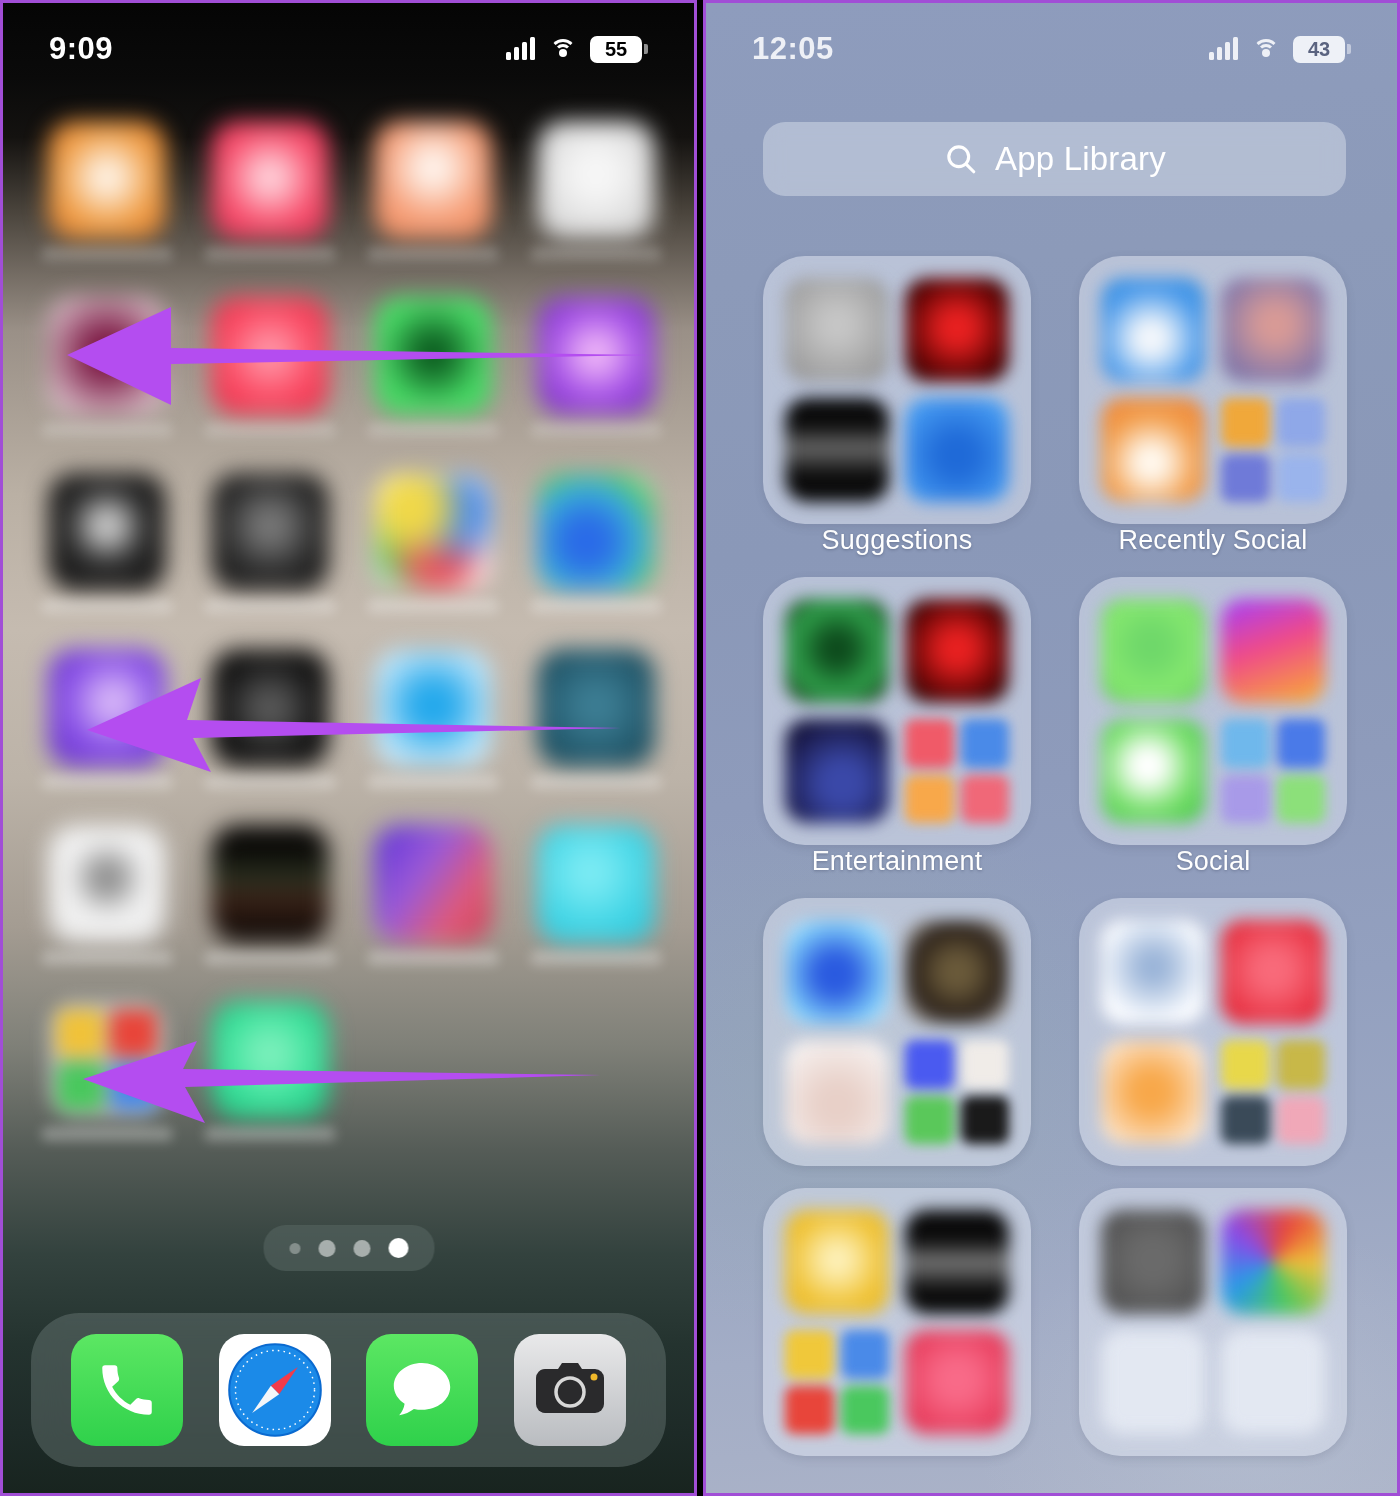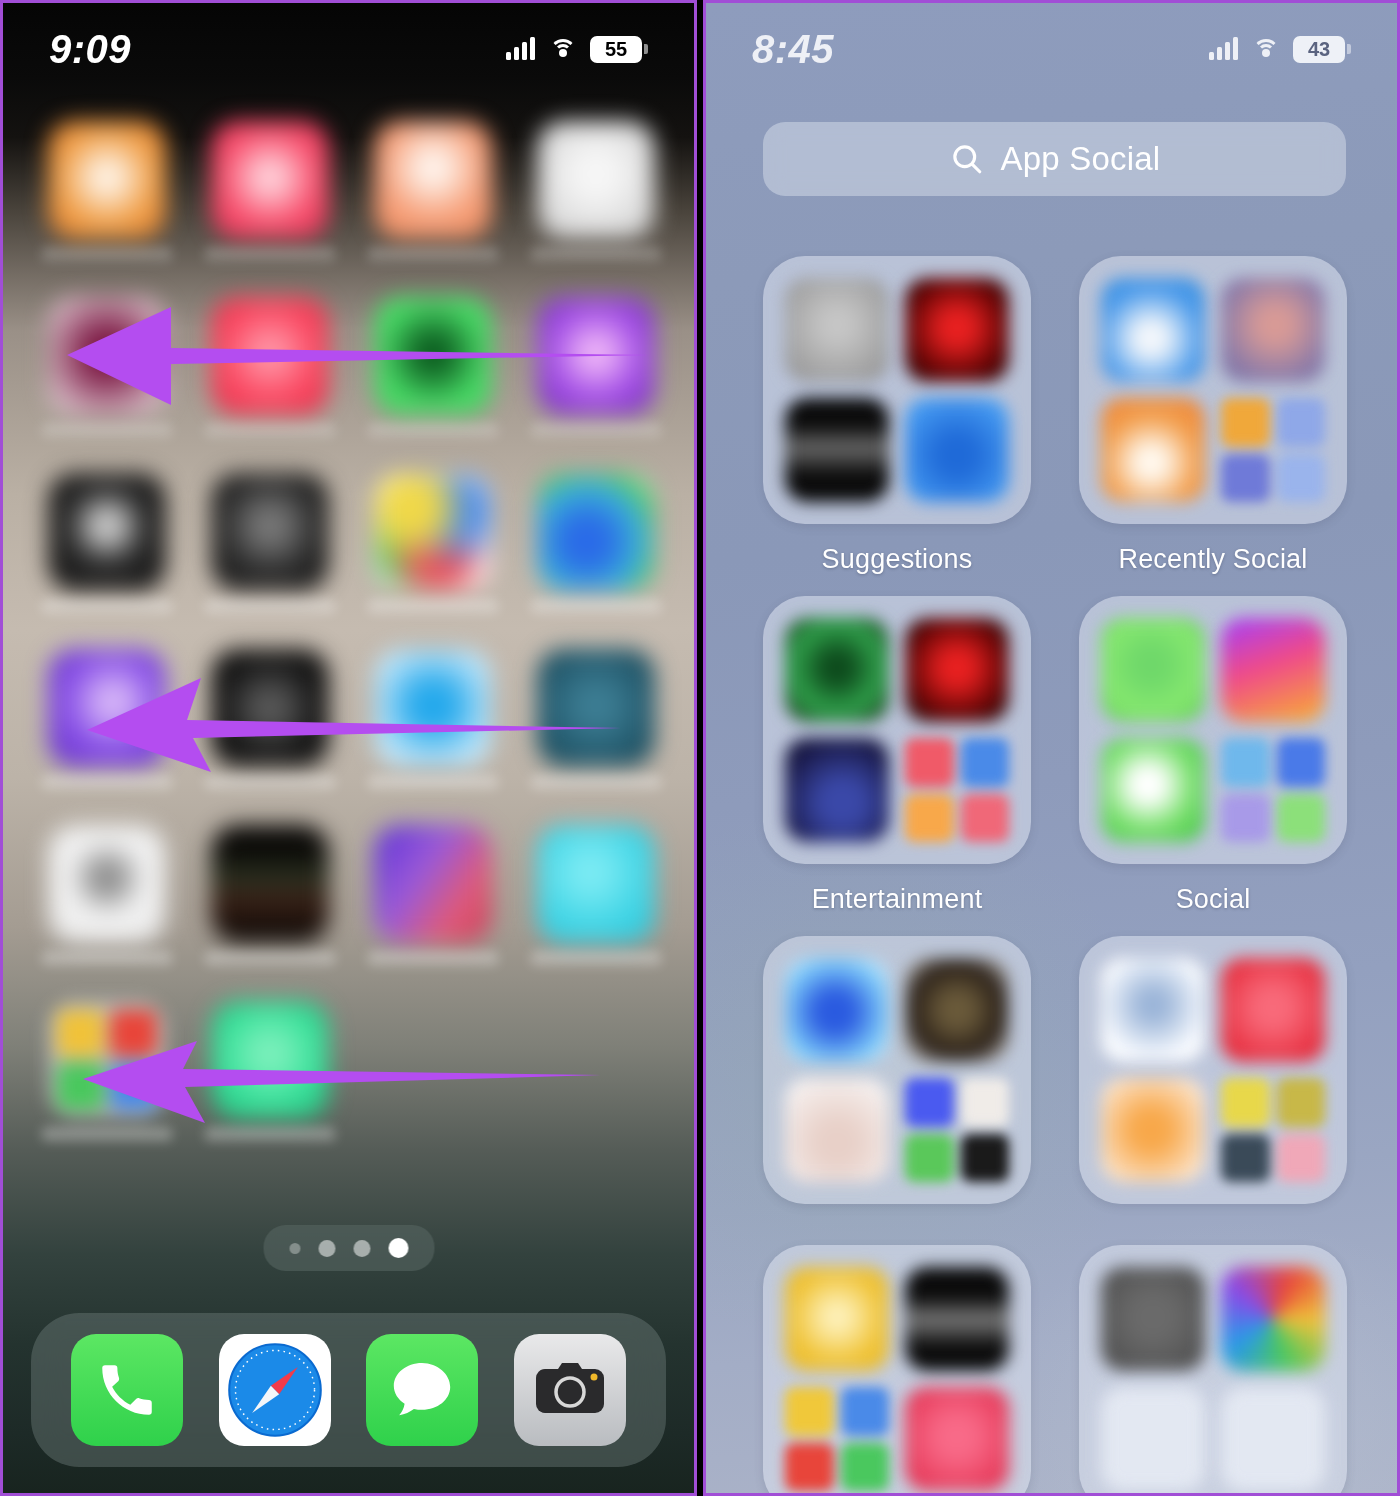--- a/index.html
+++ b/index.html
@@ -48,21 +48,21 @@
       radial-gradient(ellipse 70% 30% at 22% 72%, rgba(150,175,170,.35), rgba(0,0,0,0) 62%),
       radial-gradient(ellipse 60% 22% at 78% 96%, rgba(190,200,215,.4), rgba(0,0,0,0) 65%);
   }
 
   
   .statusbar {
     position:absolute; top:0; left:0; right:0; height:92px;
     display:flex; align-items:center; justify-content:space-between;
     padding:0 46px 0 46px; z-index:6;
   }
-  .sb-time { font-size:40px; font-weight:700; letter-spacing:.5px;font-style:italic; }
+  .sb-time { font-size:31px; font-weight:700; letter-spacing:.5px; }
   .sb-right { display:flex; align-items:center; gap:14px; }
   .bars { display:flex; align-items:flex-end; gap:3px; height:22px; }
   .bars i { display:block; width:5px; border-radius:1.5px; background:currentColor; }
   .bars i:nth-child(1){height:8px}
   .bars i:nth-child(2){height:13px}
   .bars i:nth-child(3){height:18px}
   .bars i:nth-child(4){height:23px}
   .wifi { position:relative; width:27px; height:20px; }
   .wifi span { position:absolute; left:50%; transform:translateX(-50%);
     border:3px solid currentColor; border-bottom-color:transparent;
@@ -161,21 +161,21 @@
     backdrop-filter:blur(14px);
     box-shadow:0 3px 10px rgba(60,70,95,.16);
   }
   .al-sub { border-radius:22px; filter:blur(8px); }
   .al-sub.mini {
     display:grid; grid-template-columns:1fr 1fr; grid-template-rows:1fr 1fr;
     gap:7px; filter:blur(6px); background:transparent;
   }
   .al-sub.mini span { border-radius:9px; display:block; }
   .al-label {
-    margin-top:20px; color:#ffffff; font-size:27px; letter-spacing:.2px;
+    margin-top:1px; color:#ffffff; font-size:27px; letter-spacing:.2px;
     text-shadow:0 1px 3px rgba(40,50,75,.35);
   }
 </style>
 </head>
 <body>
 
 <div class="stage">
 
   <div class="phone phone-left">
     <div class="wall-left"></div>
@@ -348,21 +348,21 @@
     </svg>
     <svg class="arrow" style="left:62px; top:1000px;" width="540" height="130" viewBox="0 0 540 130">
       <path d="M536 72 L118 66 L132 38 L18 76 L140 120 L120 84 Z" fill="#b44df0"></path>
     </svg>
   </div>
 
   <div class="phone phone-right">
     <div class="wall-right"></div>
 
     <div class="statusbar sb-light">
-      <div class="sb-time">8:45</div>
+      <div class="sb-time">12:05</div>
       <div class="sb-right">
         <div class="bars">
             <i></i>
             <i></i>
             <i></i>
             <i></i>
           </div>
         <div class="wifi">
             <span class="w1"></span>
             <span class="w2"></span>
@@ -373,21 +373,21 @@
           <div class="batt-nub"></div>
         </div>
       </div>
     </div>
 
     <div class="search-pill">
       <svg width="36" height="36" viewBox="0 0 24 24" fill="none" stroke="#ffffff" stroke-width="2.1" stroke-linecap="round">
         <circle cx="10.5" cy="10.5" r="6.6"></circle>
           <line x1="15.4" y1="15.4" x2="20.5" y2="20.5"></line>
       </svg>
-      <span class="search-text">App Social</span>
+      <span class="search-text">App Library</span>
     </div>
 
     <div class="al-grid">
 
       <div class="al-cell">
         <div class="al-tile">
           <div class="al-sub" style="background:radial-gradient(circle at 50% 45%,#c6c6c6 15%,#8e8e8e 100%)"></div>
           <div class="al-sub" style="background:radial-gradient(circle at 50% 48%,#e82020 18%,#6a0606 62%,#1a0404 100%)"></div>
           <div class="al-sub" style="background:linear-gradient(180deg,#0a0a0a 25%,#6a6a6a 48%,#0a0a0a 75%)"></div>
           <div class="al-sub" style="background:radial-gradient(circle at 50% 55%,#1f6ad8 22%,#55aefb 100%)"></div>

